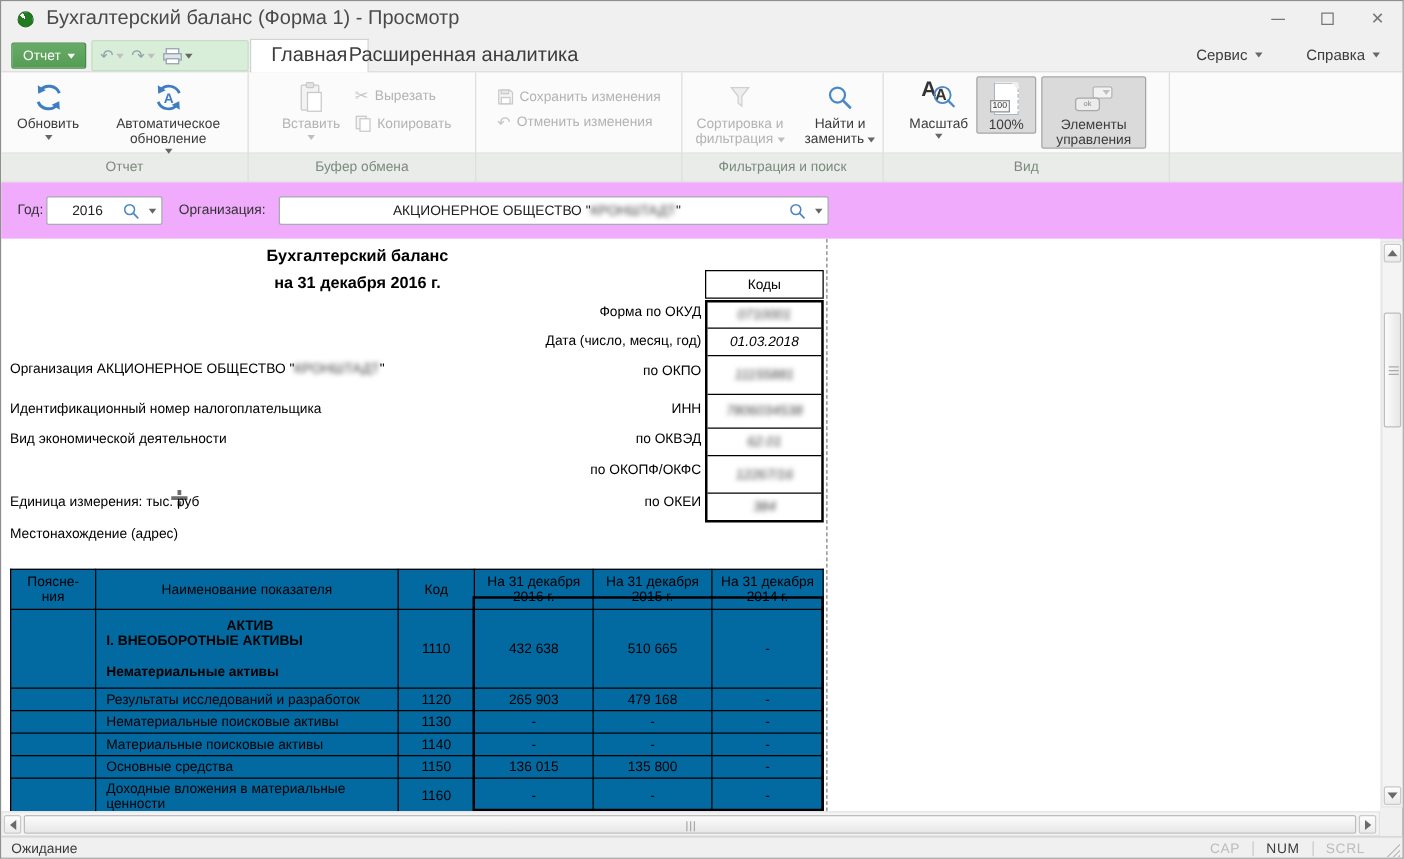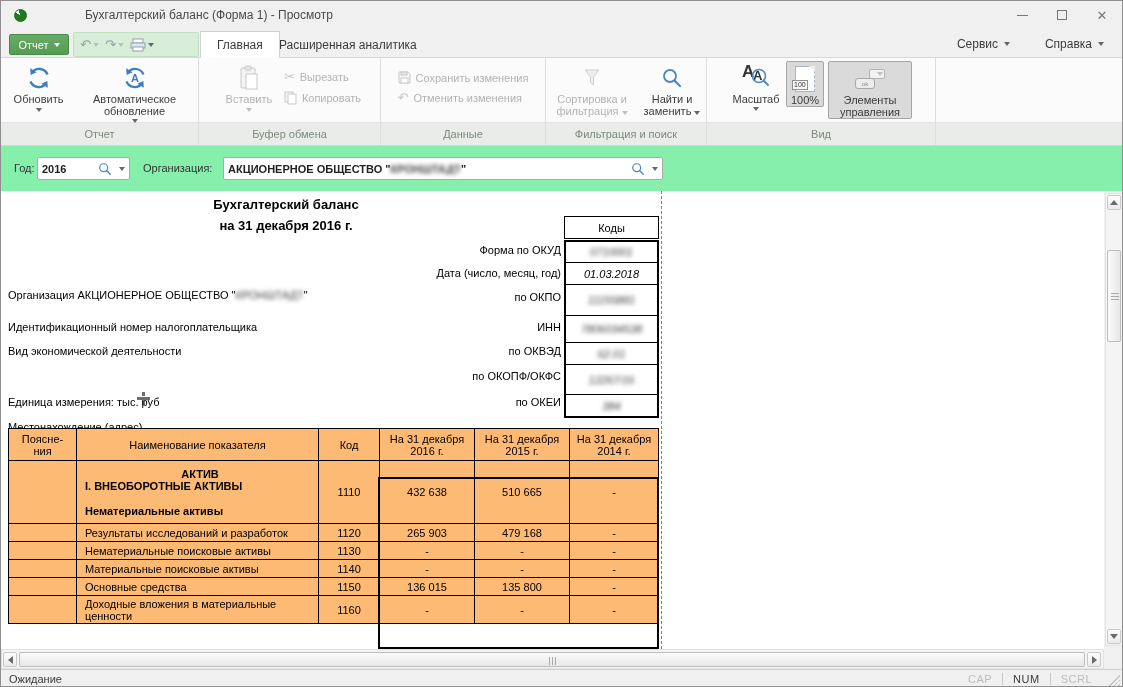--- a/index.html
+++ b/index.html
@@ -3,35 +3,35 @@
 <meta charset="utf-8">
 <style>
   * { margin:0; padding:0; box-sizing:border-box; }
   html,body { background:#cfcfcf; font-family:"Liberation Sans","DejaVu Sans",sans-serif; }
   .window { position:relative; width:1123px; height:687px; background:#f0f0f0; border:1px solid #8f8f8f; overflow:hidden; }
 
   
   .titlebar { position:absolute; left:0; top:0; width:100%; height:28px; background:#f0f0f0; display:flex; align-items:center; }
   .app-icon { width:13px; height:13px; border-radius:50%; margin:0 10px 0 13px;
     background:conic-gradient(from 300deg,#ffffff 0 40deg,#217a21 40deg 360deg); border:1px solid #1d6e1d; }
-  .title-text { font-size:12px; color:#4a4a4a;margin-left:48px; }
+  .title-text { font-size:16px; color:#4a4a4a; }
   .win-controls { position:absolute; right:0; top:0; height:28px; display:flex; }
   .win-btn { width:40px; height:28px; display:flex; align-items:center; justify-content:center; color:#777; font-size:13px; cursor:default; }
   .win-btn .box { width:10px; height:10px; border:1px solid #777; }
   .win-btn .minus { width:11px; height:0; border-top:1px solid #777; }
 
   
   .menurow { position:absolute; left:0; top:28px; width:100%; height:29px; background:#f0f0f0; border-bottom:1px solid #d9d9d9; }
   .report-btn { position:absolute; left:8px; top:5px; width:60px; height:21px; background:linear-gradient(#67ab67,#559c55);
     border:1px solid #478c47; border-radius:2px; color:#fff; font-size:11px; display:flex; align-items:center; justify-content:center; gap:5px; }
   .qat { position:absolute; left:72px; top:3px; width:126px; height:25px; background:#d9eed9; border:1px solid #c3dfc3; border-radius:2px;
     display:flex; align-items:center; padding:0 4px; gap:2px; }
   .qat .qbtn { display:flex; align-items:center; gap:2px; padding:1px 2px; }
   .arrow-glyph { font-size:13px; color:#93a1ad; line-height:1; }
-  .tab { position:absolute; top:2px; height:27px; display:flex; align-items:center; padding:0 16px; font-size:12px; color:#3c3c3c; }
+  .tab { position:absolute; top:2px; height:27px; display:flex; align-items:center; padding:0 16px; font-size:16px; color:#3c3c3c; }
   .tab.active { left:199px; background:#fff; border:1px solid #d2d2d2; border-bottom:none; }
   .tab.inactive { left:262px; }
   .right-menu { position:absolute; top:2px; height:25px; display:flex; align-items:center; gap:6px; font-size:12px; color:#3c3c3c; }
   .rm-servis { right:112px; } .rm-spravka { right:18px; }
 
   .caret { display:inline-block; width:0; height:0; border-left:3.5px solid transparent; border-right:3.5px solid transparent; border-top:4px solid #666; }
   .caret.white { border-top-color:#fff; } .caret.dis { border-top-color:#bfbfbf; }
 
   
   .ribbon { position:absolute; left:0; top:57px; width:100%; height:88px; background:#fbfbfb; border-bottom:1px solid #d5d5d5; display:flex; }
@@ -39,41 +39,41 @@
   .rgroup { position:relative; height:100%; border-right:1px solid #dcdfdc; display:flex; flex-direction:column; z-index:1; }
   .g-report{width:198px;} .g-clip{width:182px;} .g-data{width:165px;} .g-filter{width:161px;} .g-view{width:229px;}
   .rgroup .content { height:66px; display:flex; align-items:flex-start; justify-content:center; gap:4px; padding-top:3px; }
   .rgroup .gcaption { height:22px; display:flex; align-items:center; justify-content:center; font-size:11px; color:#7d8a7d; }
   .bigbtn { display:flex; flex-direction:column; align-items:center; font-size:11px; color:#3c3c3c; text-align:center; line-height:12px; padding-top:2px; }
   .bigbtn .ic { height:30px; display:flex; align-items:center; justify-content:center; }
   .bigbtn.disabled { color:#b3b3b3; }
   .bigbtn.pressed { background:#dadada; border:1px solid #a6a6a6; border-radius:2px; padding:2px 4px 0 4px; }
   .smallstack { display:flex; flex-direction:column; justify-content:center; gap:7px; padding-top:8px; }
   .smallbtn { display:flex; align-items:center; gap:5px; font-size:11px; color:#b3b3b3; }
-  .w60{width:66px;} .w118{width:118px;} .w62{width:62px;} .w86{width:88px;} .w72{width:64px;} .w50{width:52px;} .w48{width:38px;text-align:center;} .w84{width:84px;text-align:center;}
+  .w60{width:66px;} .w118{width:118px;} .w62{width:62px;} .w86{width:88px;} .w72{width:64px;} .w50{width:52px;} .w48{width:48px;text-align:center;} .w84{width:84px;text-align:center;}
 
   
   .page100 { position:relative; width:20px; height:26px; background:#fff; border:1px solid #a9b6c1; border-right:1px dashed #a9b6c1; }
   .page100 .corner { position:absolute; right:-1px; top:-1px; width:0; height:0; border-left:6px solid transparent; border-top:6px solid #f0f0f0; }
   .page100 .badge { position:absolute; left:-4px; bottom:1px; background:#f7f7f7; border:1px solid #8f8f8f; font-size:7px; line-height:8px; padding:0 1px; color:#333; }
   
   .ctrl-ic { position:relative; width:30px; height:20px; }
   .ctrl-ic .back { position:absolute; right:0; top:0; width:16px; height:10px; background:#f2f2f2; border:1px solid #b5b5b5; border-radius:2px; }
   .ctrl-ic .front { position:absolute; left:0; bottom:0; width:20px; height:11px; background:#ececec; border:1px solid #a8a8a8; border-radius:3px;
     font-size:6px; color:#888; display:flex; align-items:center; justify-content:center; }
   
   .aa-ic { position:relative; width:28px; height:24px; font-weight:bold; color:#333; }
   .aa-ic .A1 { position:absolute; left:0; top:0; font-size:17px; }
   .aa-ic .A2 { position:absolute; left:11px; top:4px; font-size:13px; }
 
   
-  .parambar { position:absolute; left:0; top:145px; width:1123px; height:45px; background:#86efac; }
+  .parambar { position:absolute; left:0; top:145px; width:1123px; height:45px; background:#f0abfc;text-align:center; }
   .plabel { position:absolute; top:16px; font-size:11px; color:#333; }
   .pfield { position:absolute; top:11px; height:23px; background:#fff; border:1px solid #a6acb2; border-radius:2px;
-    display:flex; align-items:center; font-size:11px; color:#222; padding:0 4px;font-weight:bold; }
+    display:flex; align-items:center; font-size:11px; color:#222; padding:0 4px; }
   .pfield .val { flex:1; }
   .f-year { left:36px; width:93px; } .f-org { left:222px; width:440px; }
 
   
   .mag { width:14px; height:14px; }
 
   
   .report { position:absolute; left:0; top:190px; width:1103px; height:458px; background:#fff; overflow:hidden; font-size:11px; color:#000; }
   .dashline { position:absolute; left:660px; top:0; height:458px; border-left:1px dashed #808080; }
   .cross { position:absolute; left:136px; top:201px; width:13px; height:13px; }
@@ -83,21 +83,21 @@
   .t1 { top:6px; } .t2 { top:27px; }
   .leftline { position:absolute; left:7px; }
   .rightlabel { position:absolute; width:260px; left:300px; text-align:right; }
   .codes-header { position:absolute; left:563px; top:25px; width:95px; height:23px; border:1px solid #000; display:flex; align-items:center; justify-content:center; background:#fff; }
   .codes-box { position:absolute; left:563px; top:49px; width:95px; border:2px solid #000; background:#fff;font-style:italic; }
   .codes-box .cell { border-bottom:1px solid #000; display:flex; align-items:center; justify-content:center; }
   .codes-box .cell:last-child { border-bottom:none; }
   .h21{height:21px;} .h22{height:22px;} .h31{height:31px;} .h27{height:27px;} .h30{height:30px;}
   .blurred { filter:blur(2.3px); color:#3e3e3e; }
 
-  table.tbl { position:absolute; left:7px; top:237px; border-collapse:collapse; table-layout:fixed; background:#fdba74; }
+  table.tbl { position:absolute; left:7px; top:264px; border-collapse:collapse; table-layout:fixed; background:#0369a1; }
   .tbl th, .tbl td { border:1px solid #000; font-weight:normal; font-size:11px; padding:1px 3px; text-align:center; vertical-align:middle; }
   .tbl th { white-space:pre-line; height:32px; }
   .c0{width:68px;} .c1{width:242px;} .c2{width:61px;} .c3{width:95px;} .c4{width:95px;} .c5{width:89px;}
   .tbl td.name { text-align:left; padding-left:8px; }
   .tbl tr.r1110 td { height:63px; }
   .tbl tr.rr td { height:18px; }
   .tbl tr.rlast td { height:28px; }
   .r1110 .ctr { text-align:center; font-weight:bold; }
   .r1110 .lft { font-weight:bold; }
   .r1110 .gap { height:13px; }
@@ -264,21 +264,20 @@
                 <rect x="3" y="1" width="6" height="3" fill="#e6e6e6" stroke="#c9c9c9"></rect>
               </svg>
             <span>Сохранить изменения</span>
             </div>
           <div class="smallbtn">
             <span style="color:#c6c6c6;font-size:13px;line-height:1">↶</span>
             <span>Отменить изменения</span>
             </div>
         </div>
       </div>
-      <div class="gcaption">Данные</div>
     </div>
 
     <div class="rgroup g-filter">
       <div class="content">
         <div class="bigbtn disabled w86">
           <span class="ic">
               <svg width="20" height="20" viewBox="0 0 20 20">
                 <path d="M3 2 h14 l-5.5 7 v8 l-3 -2.5 v-5.5 z" fill="#eeeeee" stroke="#cfcfcf"></path>
               </svg>
             </span>

